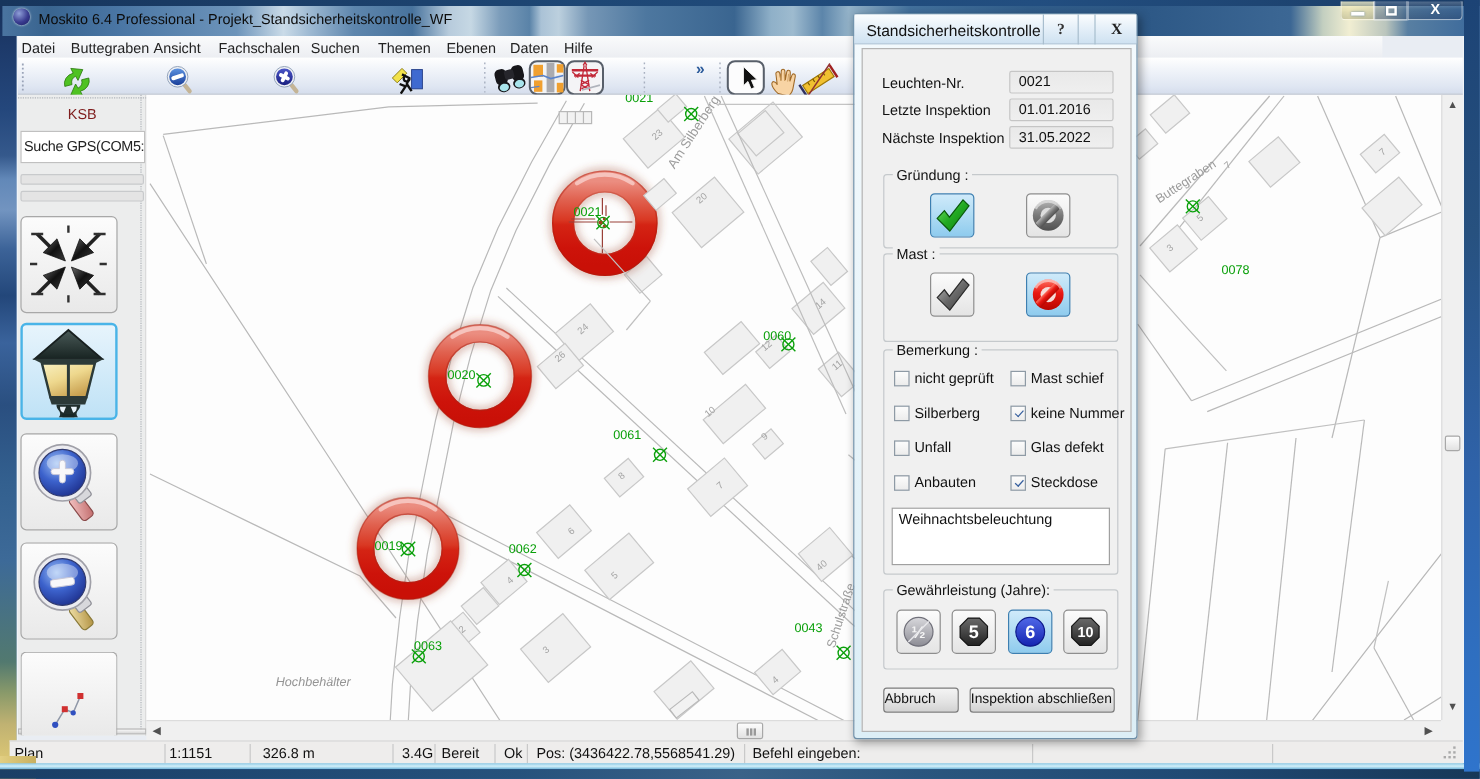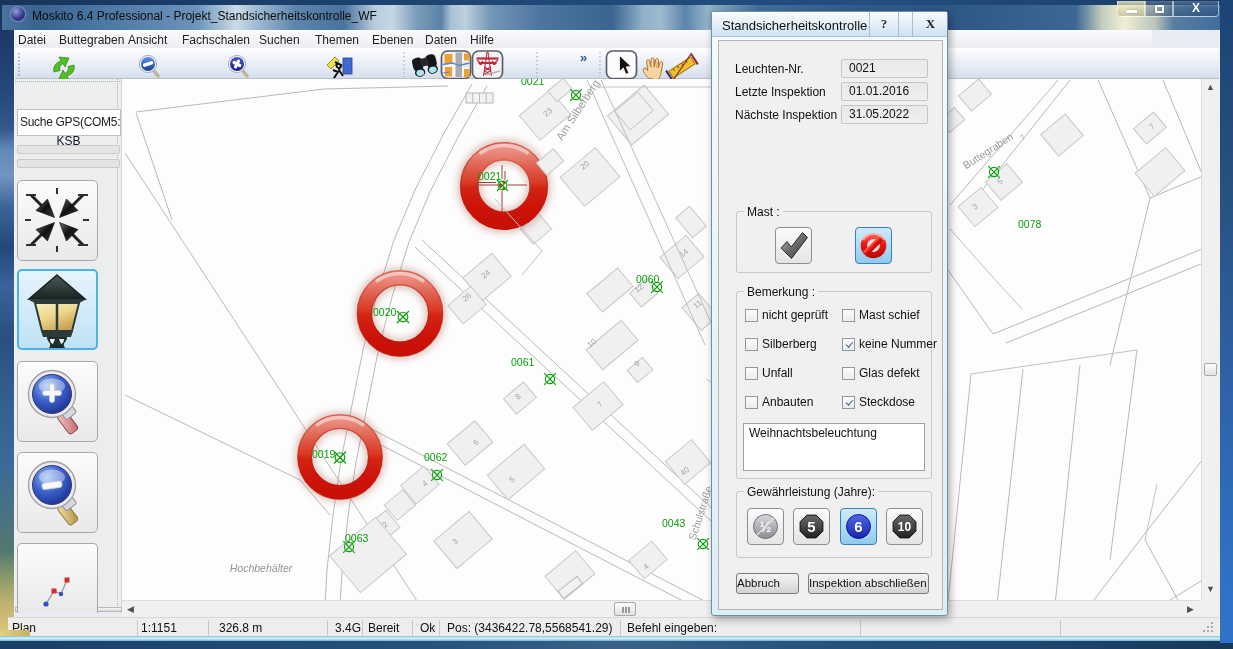--- a/index.html
+++ b/index.html
@@ -16,21 +16,21 @@
 #btnmin{left:1117px;width:28px;border-radius:0 0 0 4px;background:linear-gradient(180deg,rgba(255,250,210,.8),rgba(230,220,160,.5) 45%,rgba(150,140,80,.35));}
 #btnmax{left:1145px;width:28px;}
 #btnclose{left:1173px;width:46px;border-radius:0 0 4px 0;}
 
 #winbody{left:14px;top:30px;width:1206px;height:606px;background:#e9edf3;border-left:1px solid #f0f4f8;border-right:1px solid #f0f4f8;}
 #menubar{left:15px;top:30px;width:1137px;height:18px;background:linear-gradient(180deg,#fafbfc,#eceef2);font-size:13px;color:#1a1a1a;}
 .mi{position:absolute;top:3px;font-size:12px;color:#222;}
 #toolbar{left:15px;top:48px;width:1204px;height:31px;background:linear-gradient(180deg,#ffffff 0%,#f2f5fa 30%,#dfe6f2 80%,#d5ddec 100%);border-bottom:1px solid #b9c0cc;}
 
 #sidebar{left:15px;top:79px;width:107px;height:534px;background:#eceded;border-right:1px solid #d6d6d6;}
-#ksb{left:0px;top:9px;width:107px;text-align:center;font-size:12px;color:#0f172a;margin-top:46px;}
+#ksb{left:0px;top:9px;width:107px;text-align:center;font-size:12px;color:#7f1d1d;}
 #searchbox{left:2px;top:30px;width:104px;height:27px;background:#fff;border:1px solid #c0c0c0;font-size:12px;color:#222;line-height:25px;padding-left:2px;white-space:nowrap;overflow:hidden;letter-spacing:-0.3px;}
 .sep1{left:2px;width:103px;height:9px;background:#e4e4e4;border:1px solid #c8cacc;border-radius:2px;}
 .sbtn{left:2px;width:81px;height:81px;background:linear-gradient(180deg,#fcfcfc,#e9e9e9);border:1px solid #a8a8a8;border-radius:5px;}
 .sbtn.sel{background:linear-gradient(180deg,#e7f4fc,#bfe2f6);border:2px solid #49b4e8;}
 
 #map{left:122px;top:79px;width:1079px;height:521px;background:#fdfdfd;overflow:hidden;}
 
 #hscroll{left:122px;top:600px;width:1079px;height:17px;background:#f0f0f0;border-top:1px solid #dcdcdc;}
 #vscroll{left:1201px;top:79px;width:18px;height:521px;background:#f0f0f0;border-left:1px solid #dcdcdc;}
 .thumb{background:linear-gradient(180deg,#fdfdfd,#e2e2e2);border:1px solid #a8a8a8;border-radius:2px;}
@@ -582,21 +582,33 @@
     </div>
 <div class="abs" id="dlghelp">?</div>
 <div class="abs" id="dlgclose">X</div>
 <div class="abs" id="dlgpanel">
   <div class="dlbl" style="left:16px;top:21px">Leuchten-Nr.</div>
   <div class="dval" style="top:18px">0021</div>
   <div class="dlbl" style="left:16px;top:44px">Letzte Inspektion</div>
   <div class="dval" style="top:41px">01.01.2016</div>
   <div class="dlbl" style="left:16px;top:67px">Nächste Inspektion</div>
   <div class="dval" style="top:64px">31.05.2022</div>
-  <div class="grp" style="top:170px;height:62px">
+  <div class="grp" style="top:104px;height:62px">
+        <b>Gründung :</b>
+    <div class="ibtn sel" style="left:38px;top:15px"><svg width="35" height="35">
+            <path d="M5 20 L11 13.5 L15.2 19 L26.5 4.5 L31.5 9.5 L15.5 30.5 Z" fill="url(#gchk)" stroke="#0a5a0a" stroke-width="1"></path>
+          </svg></div>
+    <div class="ibtn" style="left:118px;top:15px"><svg width="35" height="35">
+            <circle cx="17.5" cy="17.5" r="12.8" fill="url(#gforb)"></circle>
+            <circle cx="17.5" cy="17.5" r="6.4" fill="#dedede"></circle>
+            <rect x="5.5" y="14.6" width="24" height="6" fill="url(#gforb)" transform="rotate(-45 17.5 17.5)"></rect>
+            <path d="M7 12 A 12 12 0 0 1 28 12" fill="none" stroke="rgba(255,255,255,0.5)" stroke-width="2.4"></path>
+          </svg></div>
+  </div>
+  <div class="grp" style="top:170px;height:74px">
         <b>Mast :</b>
     <div class="ibtn" style="left:38px;top:15px"><svg width="35" height="35">
             <path d="M5 20 L11 13.5 L15.2 19 L26.5 4.5 L31.5 9.5 L15.5 30.5 Z" fill="url(#dchk)" stroke="#2a2a2a" stroke-width="1"></path>
           </svg></div>
     <div class="ibtn sel" style="left:118px;top:15px"><svg width="35" height="35">
             <circle cx="17.5" cy="17.5" r="12.8" fill="url(#rforb)"></circle>
             <circle cx="17.5" cy="17.5" r="6.4" fill="#f6dcd8"></circle>
             <rect x="5.5" y="14.6" width="24" height="6" fill="url(#rforb)" transform="rotate(-45 17.5 17.5)"></rect>
             <path d="M7 12 A 12 12 0 0 1 28 12" fill="none" stroke="rgba(255,255,255,0.5)" stroke-width="2.4"></path>
           </svg></div>

